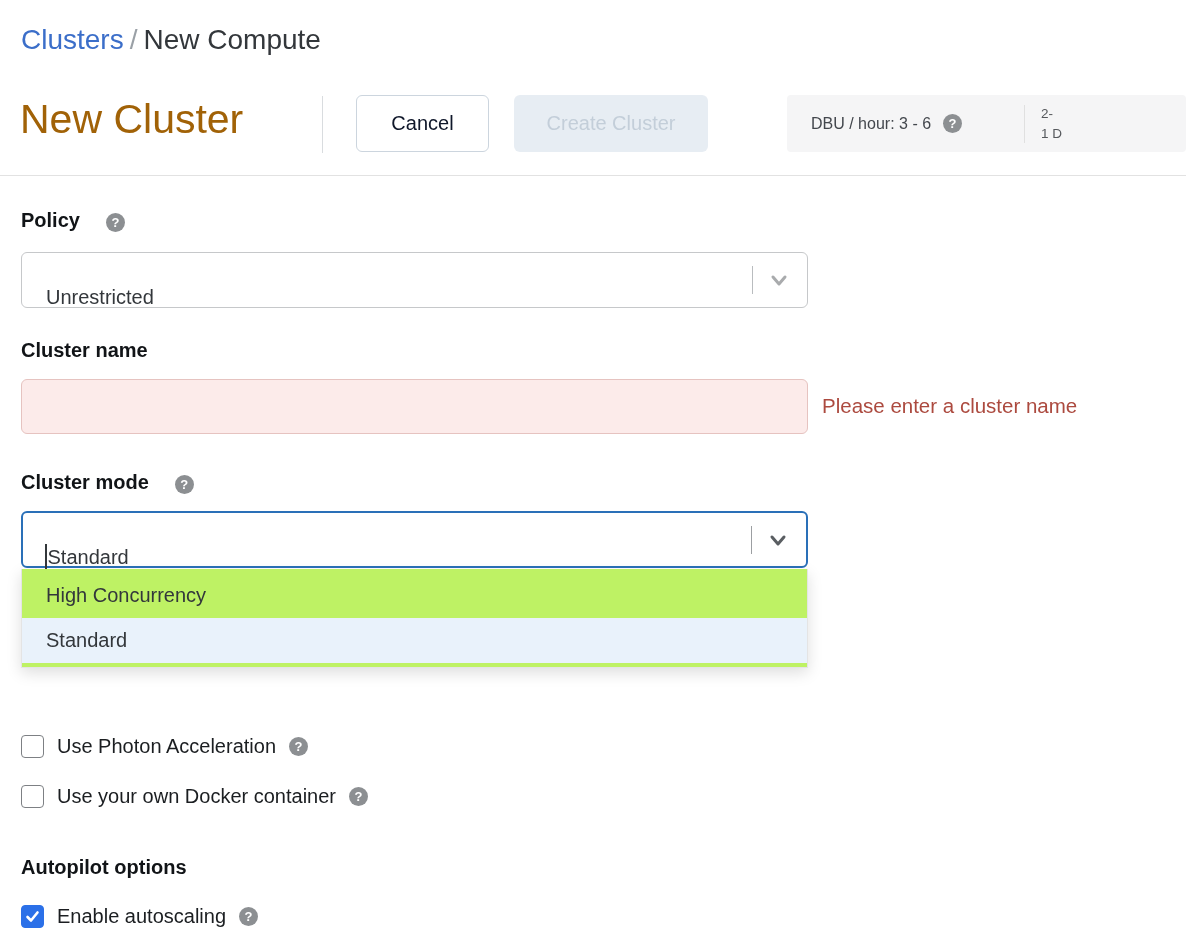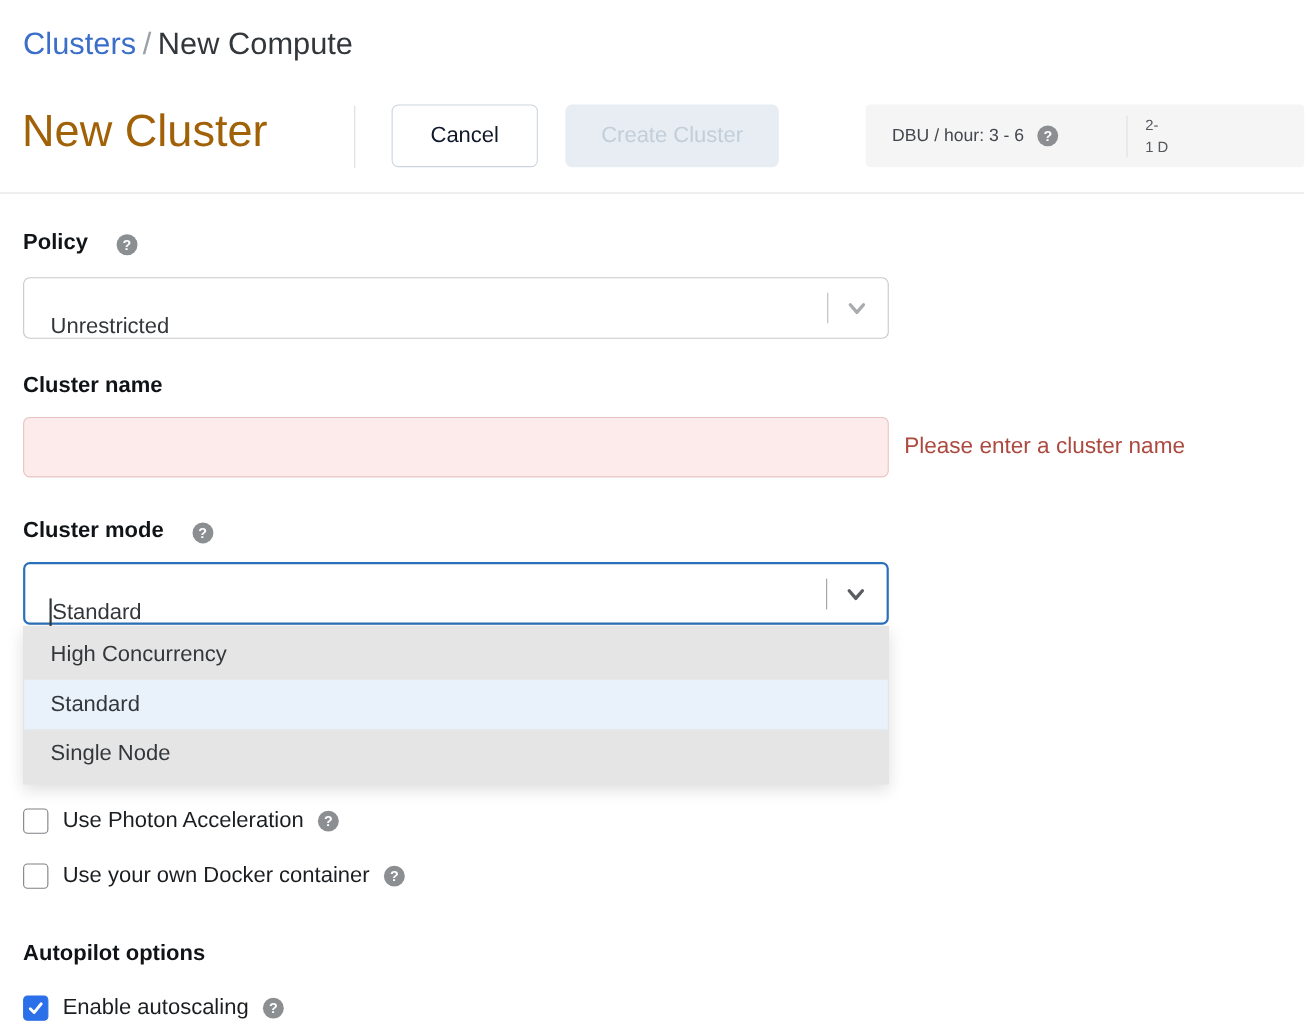--- a/index.html
+++ b/index.html
@@ -74,21 +74,21 @@
     font-size: 20px; padding: 0 24px; color: #333; outline: none;
   }
   .error-text { position: absolute; left: 822px; top: 394px; font-size: 20.5px; color: #ac4a3f; }
   
   .select-focused { top: 511px; height: 57px; border: 2.5px solid #2a70b8; }
   .select-focused .select-value { margin-left: 22px; display: flex; align-items: center; }
   .caret { display: inline-block; width: 1.5px; height: 27px; background: #33373b; margin-right: 1px; }
   .select-focused .select-vsep { background: #9c9fa2; }
   .dropdown-menu {
     position: absolute; left: 21px; top: 569px; width: 787px;
-    background: #e5e5e5; border: 1px solid #e4e4e4; border-top: none;
+    background: #bef264; border: 1px solid #e4e4e4; border-top: none;
     box-shadow: 0 5px 14px rgba(0,0,0,0.13);
     padding: 4px 0; z-index: 5;
   }
   .menu-item {
     height: 45px; display: flex; align-items: center;
     padding-left: 24px; font-size: 20px; color: #33373b; cursor: pointer;
   }
   .menu-item.highlighted { background: #e9f2fb; }
   
   .checkbox-row {
@@ -168,21 +168,20 @@
         <svg width="24" height="24" viewBox="0 0 24 24">
             <polyline points="6,9 12,16 18,9" fill="none" stroke="#5a5e62" stroke-width="3" stroke-linecap="round" stroke-linejoin="round"></polyline>
           </svg>
       </span>
     </span>
   </div>
 
   <div class="dropdown-menu">
     <div class="menu-item">High Concurrency</div>
     <div class="menu-item highlighted">Standard</div>
-    <div class="menu-item">Single Node</div>
   </div>
 
   <div class="checkbox-row" style="top:735px">
     <span class="checkbox"></span>
     <span>Use Photon Acceleration</span>
     <span class="help-icon">?</span>
   </div>
   <div class="checkbox-row" style="top:785px">
     <span class="checkbox"></span>
     <span>Use your own Docker container</span>

